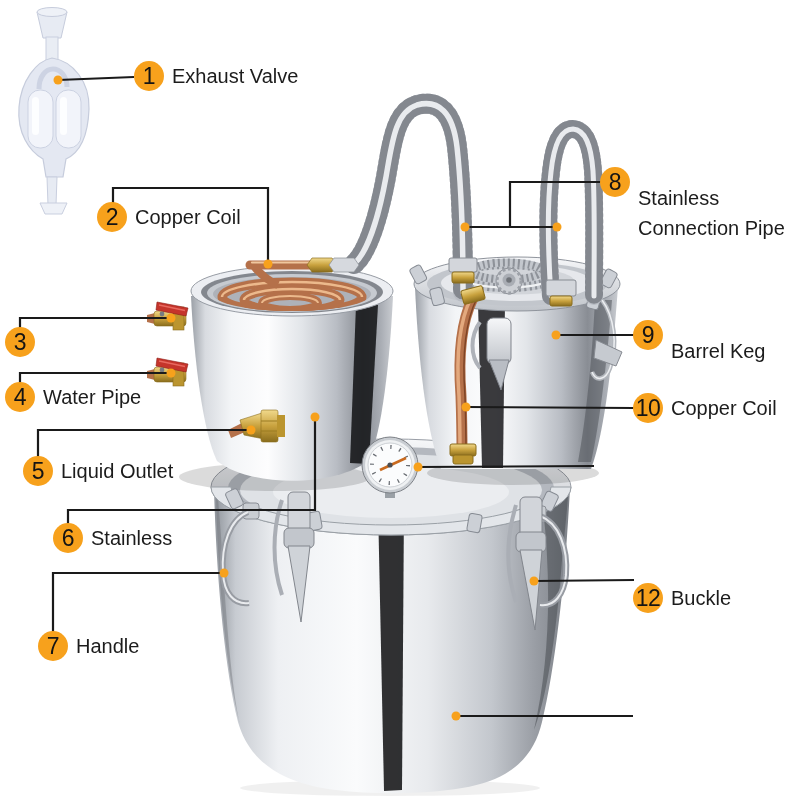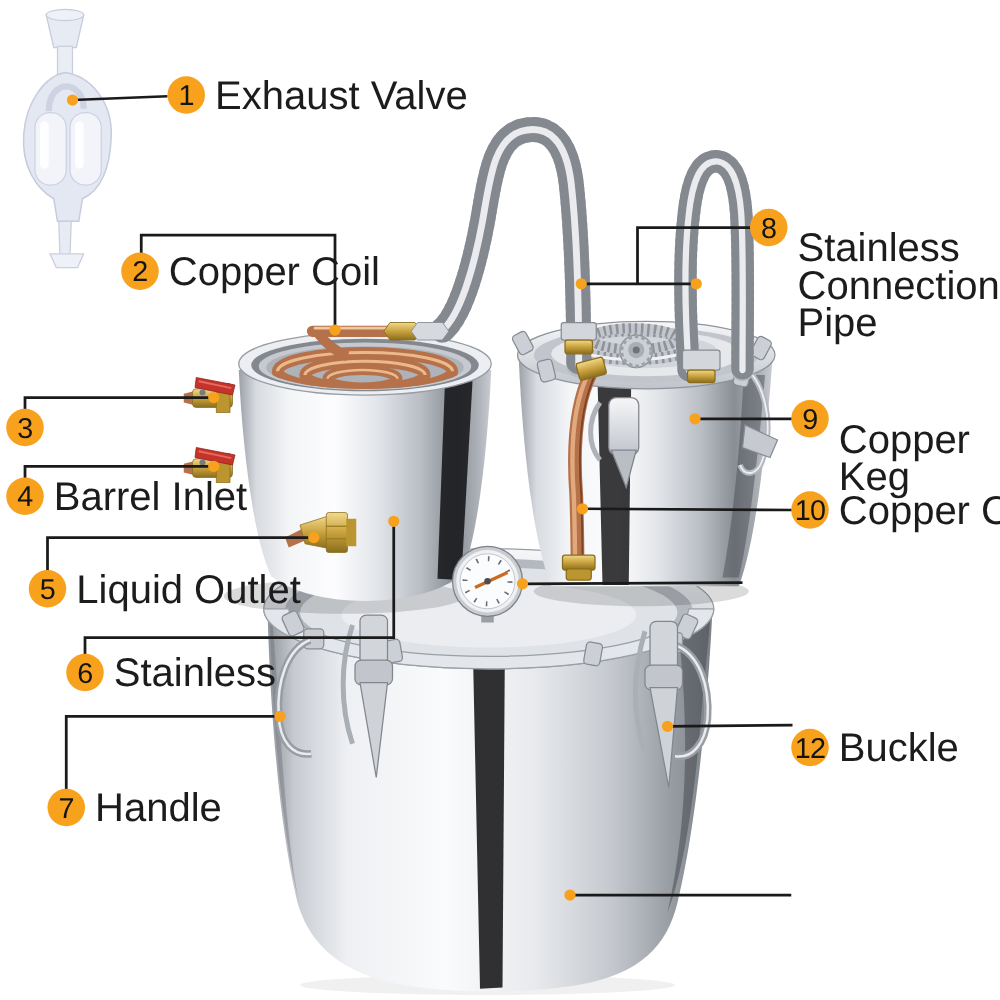--- a/index.html
+++ b/index.html
@@ -3,21 +3,21 @@
 <meta charset="utf-8">
 <style>
   html,body{margin:0;padding:0;background:#fff;}
   .stage{position:relative;width:800px;height:800px;background:#fff;overflow:hidden;
          font-family:"Liberation Sans",sans-serif;}
   svg.art{position:absolute;left:0;top:0;width:800px;height:800px;}
   .callout{position:absolute;display:flex;align-items:flex-start;}
   .badge{width:30px;height:30px;border-radius:50%;background:var(--accent,#F7A11C);
          color:#141414;display:flex;align-items:center;justify-content:center;
          font-size:23px;line-height:1;flex:0 0 30px;letter-spacing:-0.5px;}
-  .label{margin-left:8px;font-size:32px;line-height:30px;color:#1c1c1c;white-space:nowrap;}
+  .label{margin-left:8px;font-size:20px;line-height:30px;color:#1c1c1c;white-space:nowrap;}
   .label.wrap{white-space:normal;margin-top:16px;}
 </style>
 </head>
 <body>
 
 <div class="stage">
 
 <svg class="art" viewBox="0 0 800 800">
   <defs>
     <linearGradient id="gSteel" x1="0" y1="0" x2="1" y2="0">
@@ -260,41 +260,41 @@
 </div>
 <div class="callout" style="left:97px;top:202px">
   <span class="badge">2</span>
   <span class="label">Copper Coil</span>
 </div>
 <div class="callout" style="left:5px;top:327px">
   <span class="badge">3</span>
 </div>
 <div class="callout" style="left:5px;top:382px">
   <span class="badge">4</span>
-  <span class="label">Barrel Inlet</span>
+  <span class="label">Water Pipe</span>
 </div>
 <div class="callout" style="left:23px;top:456px">
   <span class="badge">5</span>
   <span class="label">Liquid Outlet</span>
 </div>
 <div class="callout" style="left:53px;top:523px">
   <span class="badge">6</span>
   <span class="label">Stainless</span>
 </div>
 <div class="callout" style="left:38px;top:631px">
   <span class="badge">7</span>
   <span class="label">Handle</span>
 </div>
 <div class="callout" style="left:600px;top:167px">
   <span class="badge">8</span>
   <span class="label wrap" style="width:148px">Stainless Connection Pipe</span>
 </div>
 <div class="callout" style="left:633px;top:320px">
   <span class="badge">9</span>
-  <span class="label wrap" style="width:112px">Copper Keg</span>
+  <span class="label wrap" style="width:112px">Barrel Keg</span>
 </div>
 <div class="callout" style="left:633px;top:393px">
   <span class="badge">10</span>
   <span class="label">Copper Coil</span>
 </div>
 <div class="callout" style="left:633px;top:583px">
   <span class="badge">12</span>
   <span class="label">Buckle</span>
 </div>
 

